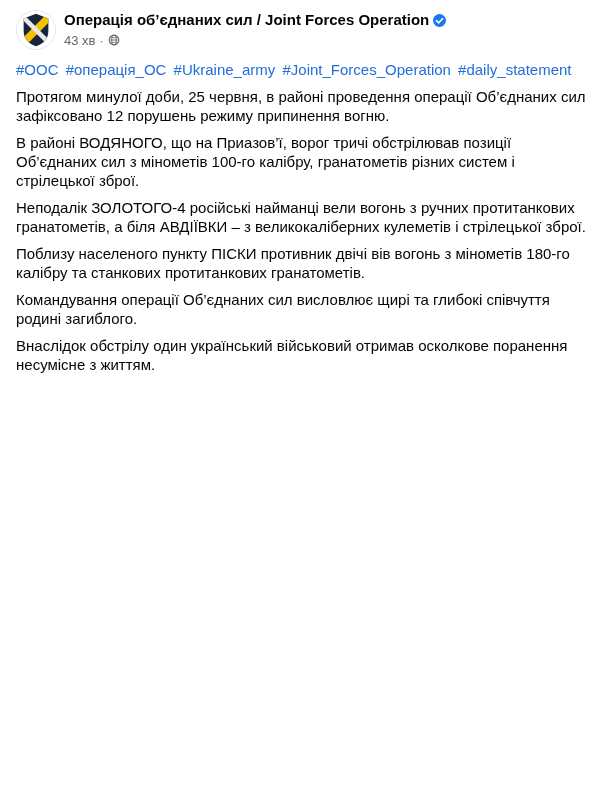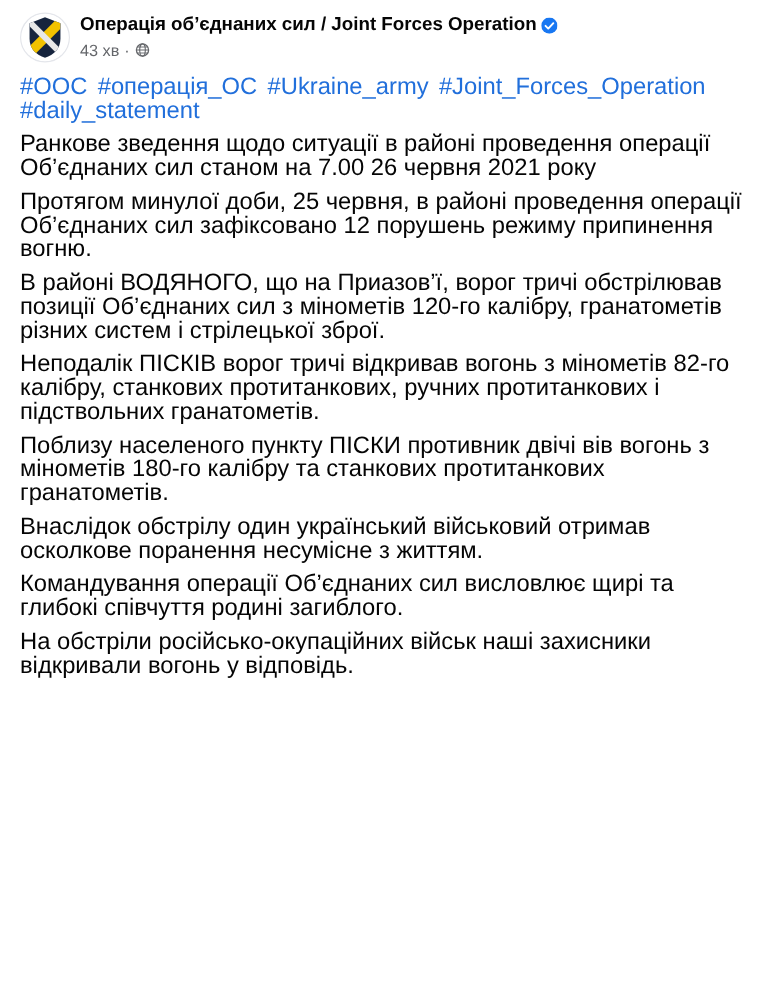--- a/index.html
+++ b/index.html
@@ -46,21 +46,21 @@
     align-items: center;
     gap: 4px;
     font-size: 13px;
     color: #65676b;
     margin-top: 3px;
   }
   .meta-row .timestamp { cursor: pointer; text-align: right; }
   .globe-icon { display: inline-flex; width: 12px; height: 12px; }
   .post-body p {
     margin: 0 0 8px 0;
-    font-size: 19px;
+    font-size: 15px;
     line-height: 19px;
     color: #050505;
     white-space: normal;
   }
   .hashtags { margin: 0 0 8px 0; font-size: 15px; line-height: 19px; }
   .hashtags a {
     color: #216fdb;
     text-decoration: none;
     cursor: pointer;
     margin-right: 3px;
@@ -112,24 +112,22 @@
   </div>
 
   <div class="post-body">
     <p class="hashtags">
       <a>#ООС</a>
       <a>#операція_ОС</a>
       <a>#Ukraine_army</a>
       <a>#Joint_Forces_Operation</a>
       <a>#daily_statement</a>
     </p>
-    <p>Ранкове зведення щодо ситуації в районі проведення операції Об’єднаних сил станом на 7.00 26 червня 2021 року</p>
     <p>Протягом минулої доби, 25 червня, в районі проведення операції Об’єднаних сил зафіксовано 12 порушень режиму припинення вогню.</p>
-    <p>В районі ВОДЯНОГО, що на Приазов’ї, ворог тричі обстрілював позиції Об’єднаних сил з мінометів 120-го калібру, гранатометів різних систем і стрілецької зброї.</p>
-    <p>Неподалік ПІСКІВ ворог тричі відкривав вогонь з мінометів 82-го калібру, станкових протитанкових, ручних протитанкових і підствольних гранатометів.</p>
+    <p>В районі ВОДЯНОГО, що на Приазов’ї, ворог тричі обстрілював позиції Об’єднаних сил з мінометів 100-го калібру, гранатометів різних систем і стрілецької зброї.</p>
+    <p>Неподалік ЗОЛОТОГО-4 російські найманці вели вогонь з ручних протитанкових гранатометів, а біля АВДІЇВКИ – з великокаліберних кулеметів і стрілецької зброї.</p>
     <p>Поблизу населеного пункту ПІСКИ противник двічі вів вогонь з мінометів 180-го калібру та станкових протитанкових гранатометів.</p>
+    <p>Командування операції Об’єднаних сил висловлює щирі та глибокі співчуття родині загиблого.</p>
     <p>Внаслідок обстрілу один український військовий отримав осколкове поранення несумісне з життям.</p>
-    <p>Командування операції Об’єднаних сил висловлює щирі та глибокі співчуття родині загиблого.</p>
-    <p>На обстріли російсько-окупаційних військ наші захисники відкривали вогонь у відповідь.</p>
 
   </div>
 
 </div>
 
 </body></html>

